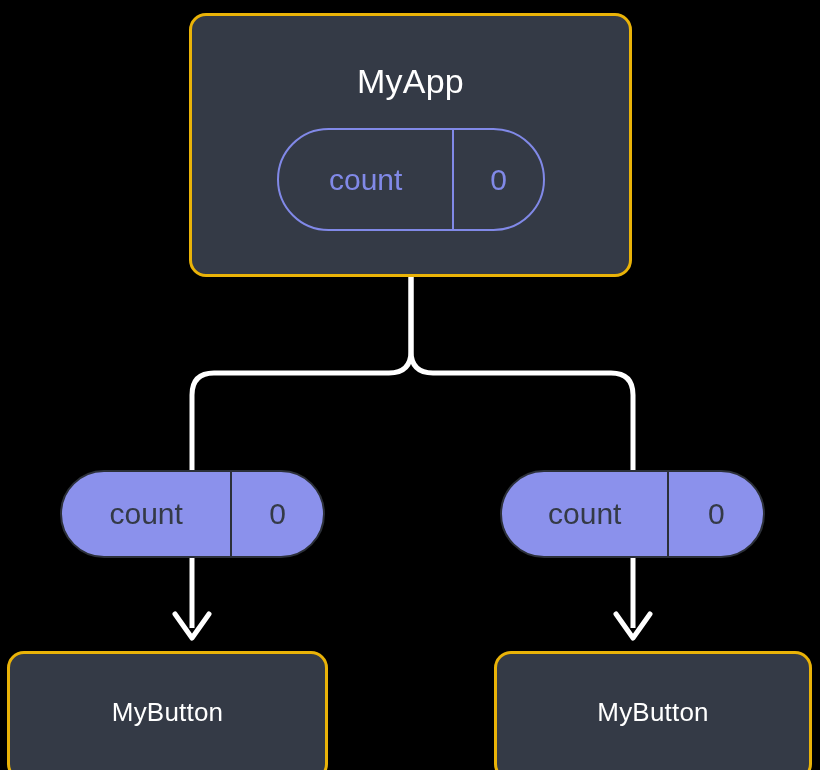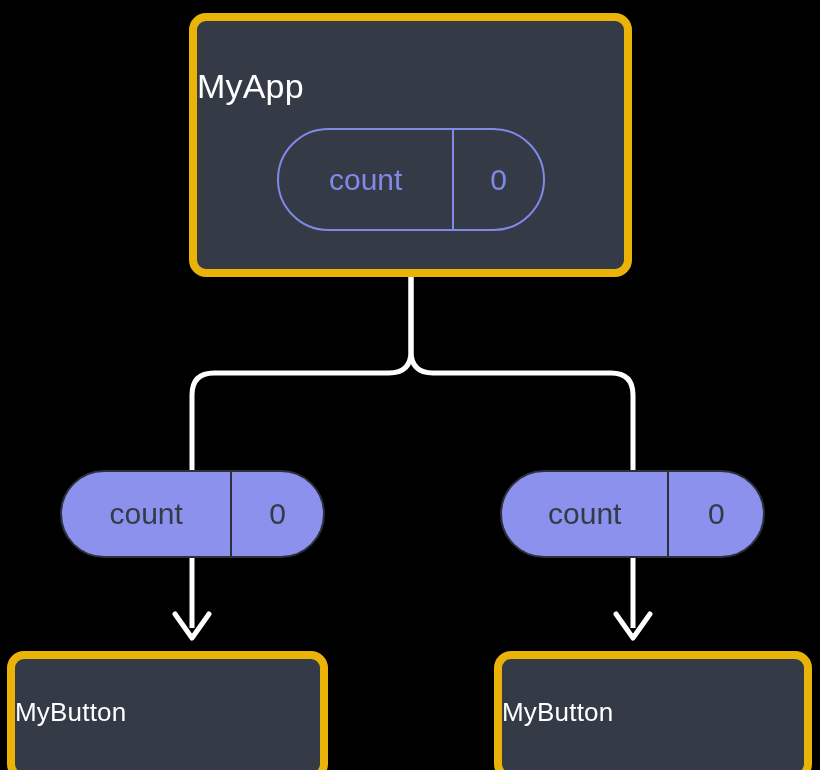--- a/index.html
+++ b/index.html
@@ -31,24 +31,25 @@
     width: 820px;
     height: 770px;
     pointer-events: none;
   }
 
   
   .comp-box {
     position: absolute;
     box-sizing: border-box;
     background: #343a46;
-    border: 8px solid #eab308;
+    border: 3px solid #eab308;
     border-radius: 17px;
     display: flex;
     flex-direction: column;
+    align-items: center;
   }
   #box-myapp {
     left: 189px;
     top: 13px;
     width: 443px;
     height: 264px;
     justify-content: flex-start;
     padding-top: 48px;
   }
   .comp-title {

